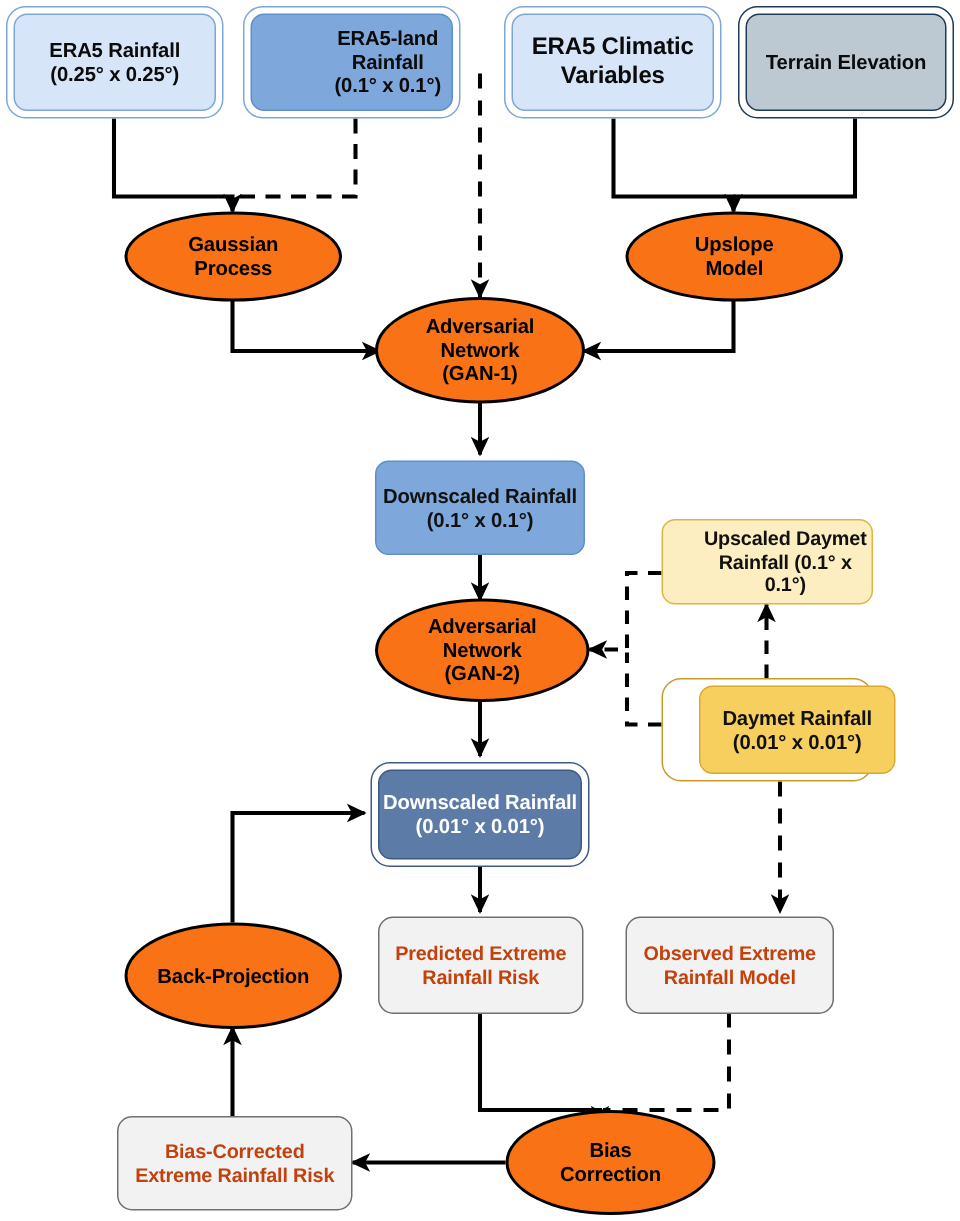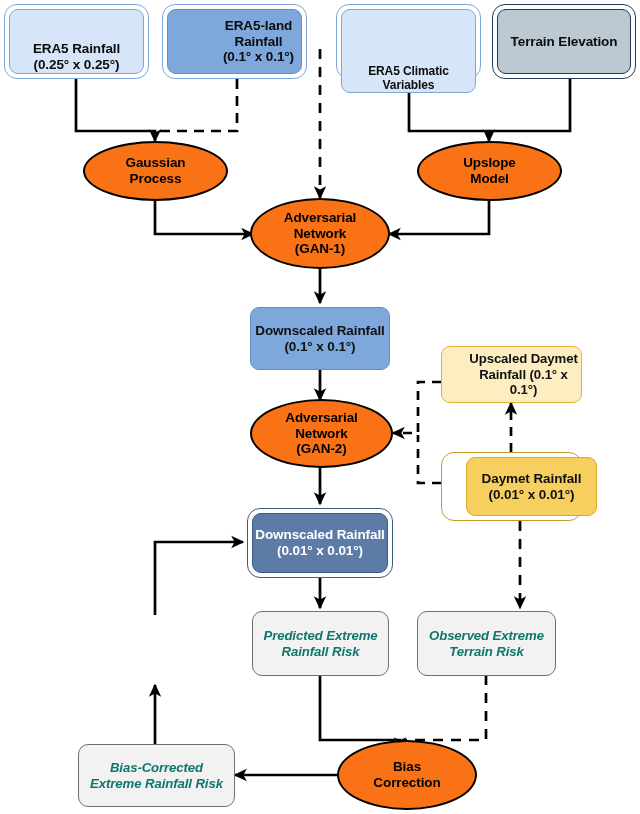--- a/index.html
+++ b/index.html
@@ -52,21 +52,20 @@
     box-sizing: border-box;
     border-radius: 13px;
     background: #ffffff;
     z-index: 2;
   }
   
   .lightblue {
     background: #d7e5f8;
     border: 1.6px solid #7da7d9;
     color: #0b0b0b;
-    align-items: flex-end;
   }
   .ring-lightblue {
     border: 1.8px solid #7da7d9;
   }
   .midblue {
     background: #7ea7dc;
     border: 1.6px solid #5f8fc9;
     color: #0b0b0b;
   }
   .ring-midblue {
@@ -105,23 +104,22 @@
     background: #f7cf5f;
     border: 1.6px solid #d9a92c;
     color: #111111;
   }
   .ring-gold {
     border: 1.8px solid #c99b25;
   }
   .greybox2 {
     background: #f2f2f2;
     border: 1.8px solid #707070;
-    color: #0f766e;
+    color: #c2410c;
     border-radius: 10px;
-    font-style: italic;
   }
   
   .ellipse {
     border-radius: 50%;
     background: #f97316;
     border: 2.4px solid #000000;
     color: #000000;
   }
 </style>
 </head>
@@ -185,21 +183,21 @@
 (0.25° x 0.25°)</span>
   </div>
 
   <div class="ring ring-midblue" style="left:162px; top:4px; width:145px; height:75px;"></div>
   <div class="node rect midblue" style="left:167px; top:9px; width:135px; height:65px; font-size:13.5px;padding-left:48px;">
     <span class="txt">ERA5-land Rainfall
 (0.1° x 0.1°)</span>
   </div>
 
   <div class="ring ring-lightblue" style="left:336px; top:4px; width:145px; height:75px;"></div>
-  <div class="node rect lightblue" style="left:341px; top:9px; width:135px; height:84px; font-size:12px;">
+  <div class="node rect lightblue" style="left:341px; top:9px; width:135px; height:65px; font-size:16px;">
     <span class="txt">ERA5 Climatic
 Variables</span>
   </div>
 
   <div class="ring ring-graybox" style="left:492px; top:4px; width:144px; height:75px;"></div>
   <div class="node rect graybox" style="left:497px; top:9px; width:134px; height:65px; font-size:13.5px;">
     <span class="txt">Terrain Elevation</span>
   </div>
 
   <div class="node ellipse" style="left:83px; top:141px; width:145px; height:60px; font-size:13.5px;">
@@ -239,29 +237,32 @@
     <span class="txt">Daymet Rainfall
 (0.01° x 0.01°)</span>
   </div>
 
   <div class="ring ring-slate" style="left:247px; top:508px; width:146px; height:70px;"></div>
   <div class="node rect slate" style="left:252px; top:513px; width:136px; height:60px; font-size:13.5px;">
     <span class="txt">Downscaled Rainfall
 (0.01° x 0.01°)</span>
   </div>
 
+  <div class="node ellipse" style="left:83px; top:615px; width:145px; height:71px; font-size:13.5px;">
+    <span class="txt">Back-Projection</span>
+  </div>
 
   <div class="node greybox2" style="left:252px; top:611px; width:137px; height:65px; font-size:13.2px;">
     <span class="txt">Predicted Extreme
 Rainfall Risk</span>
   </div>
 
   <div class="node greybox2" style="left:417px; top:611px; width:139px; height:65px; font-size:13.2px;">
     <span class="txt">Observed Extreme
-Terrain Risk</span>
+Rainfall Model</span>
   </div>
 
   <div class="node greybox2" style="left:78px; top:744px; width:157px; height:63px; font-size:13.2px;">
     <span class="txt">Bias-Corrected
 Extreme Rainfall Risk</span>
   </div>
 
   <div class="node ellipse" style="left:337px; top:740px; width:140px; height:70px; font-size:13.5px;">
     <span class="txt">Bias
 Correction</span>

